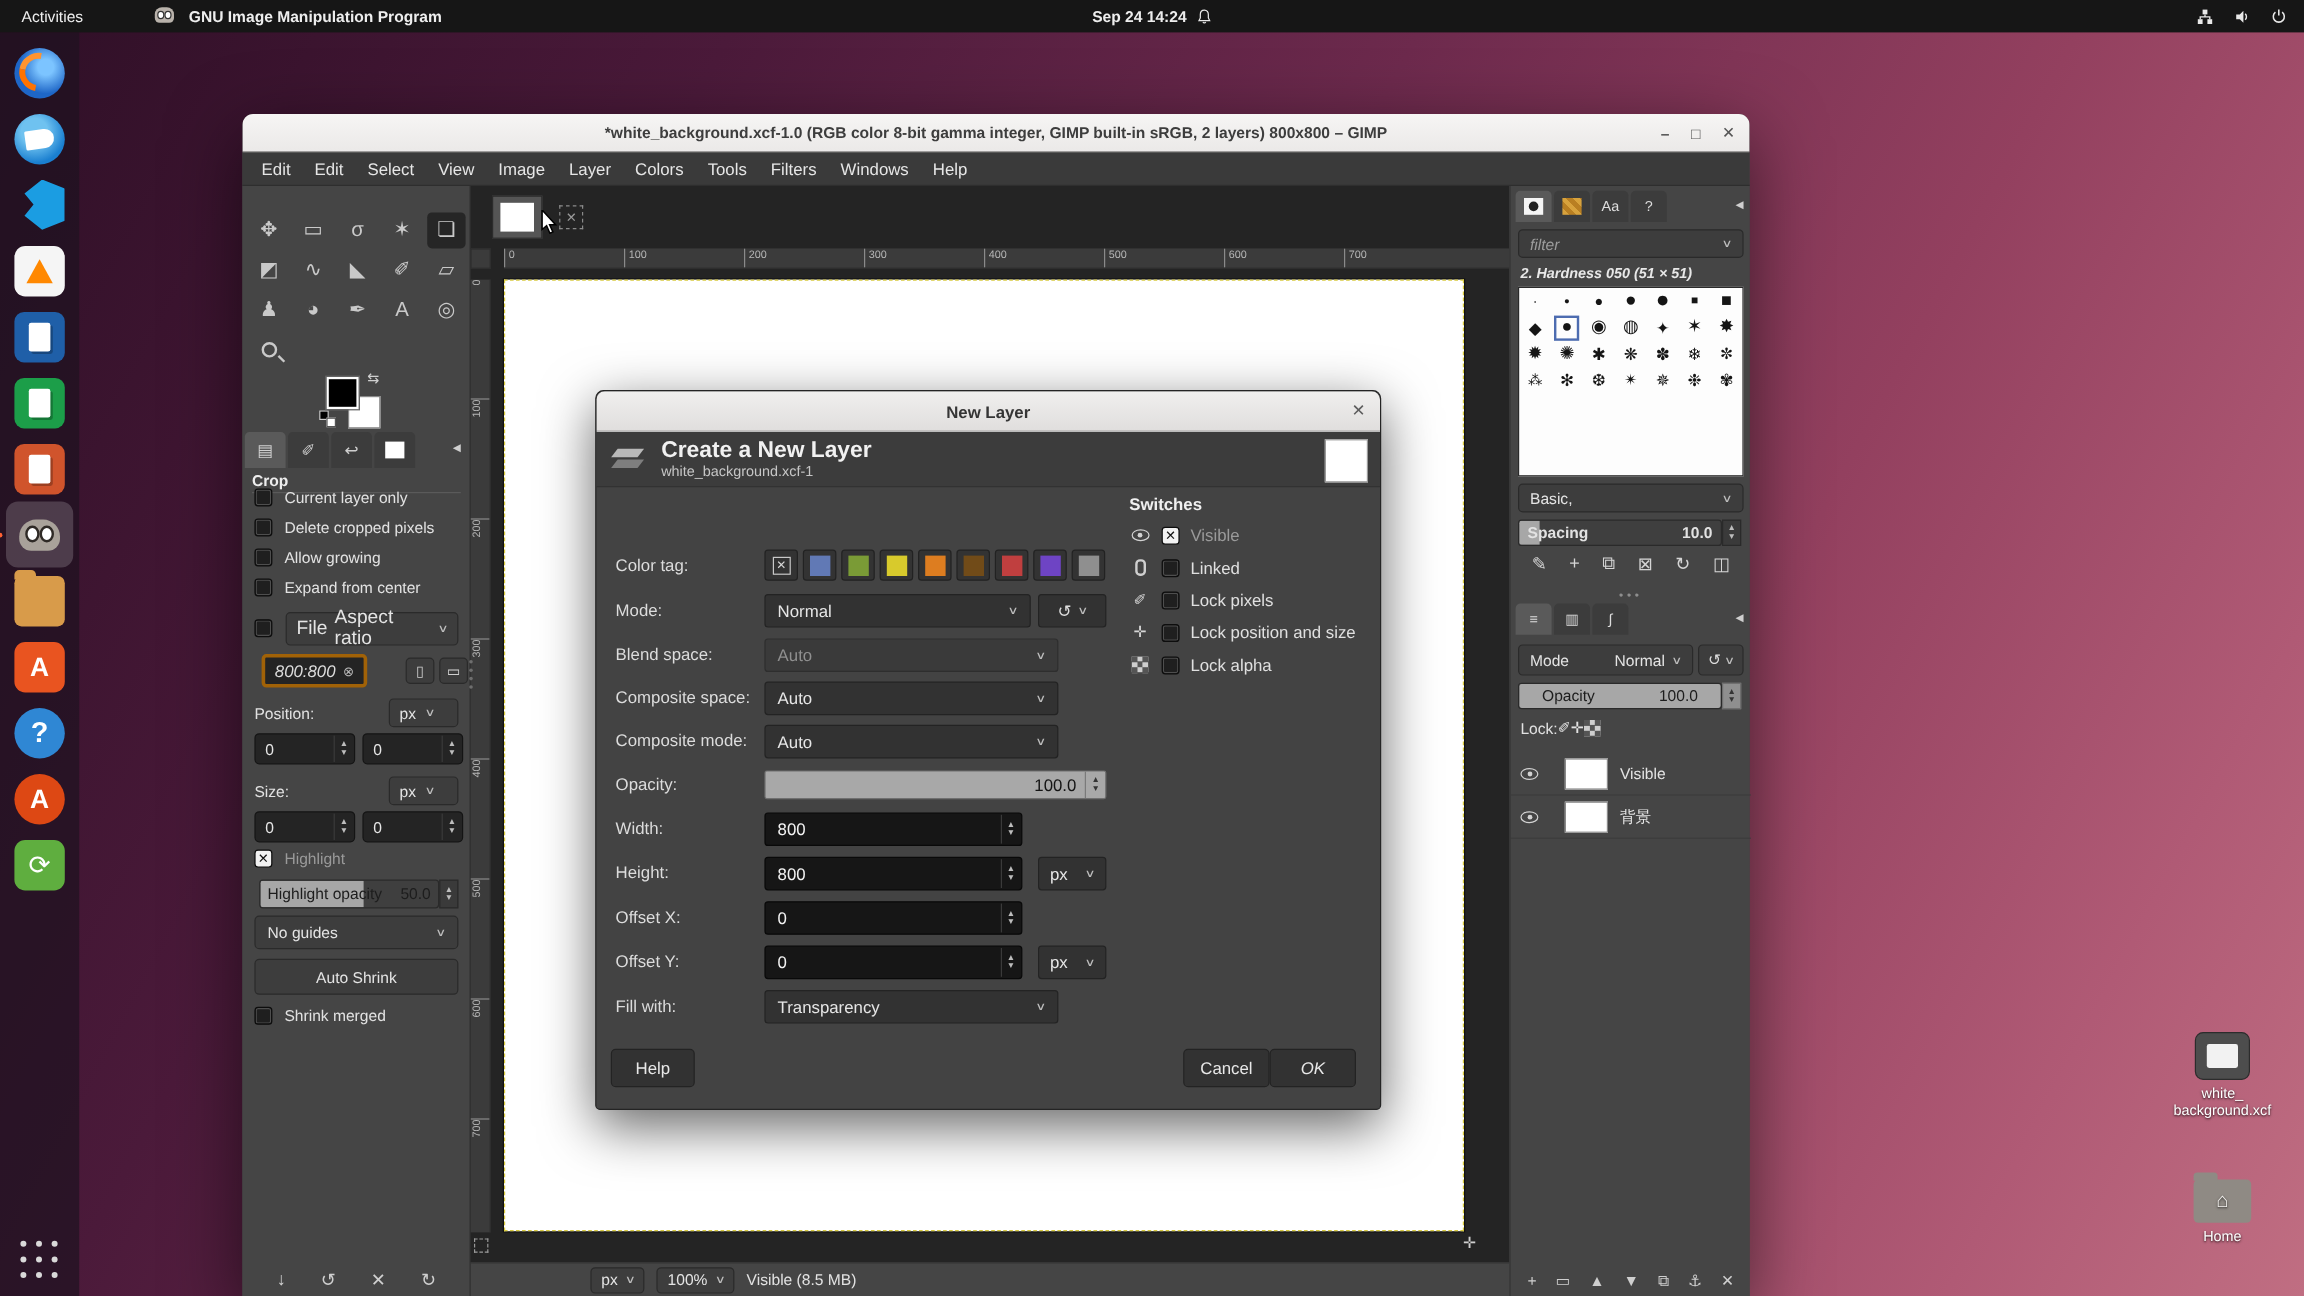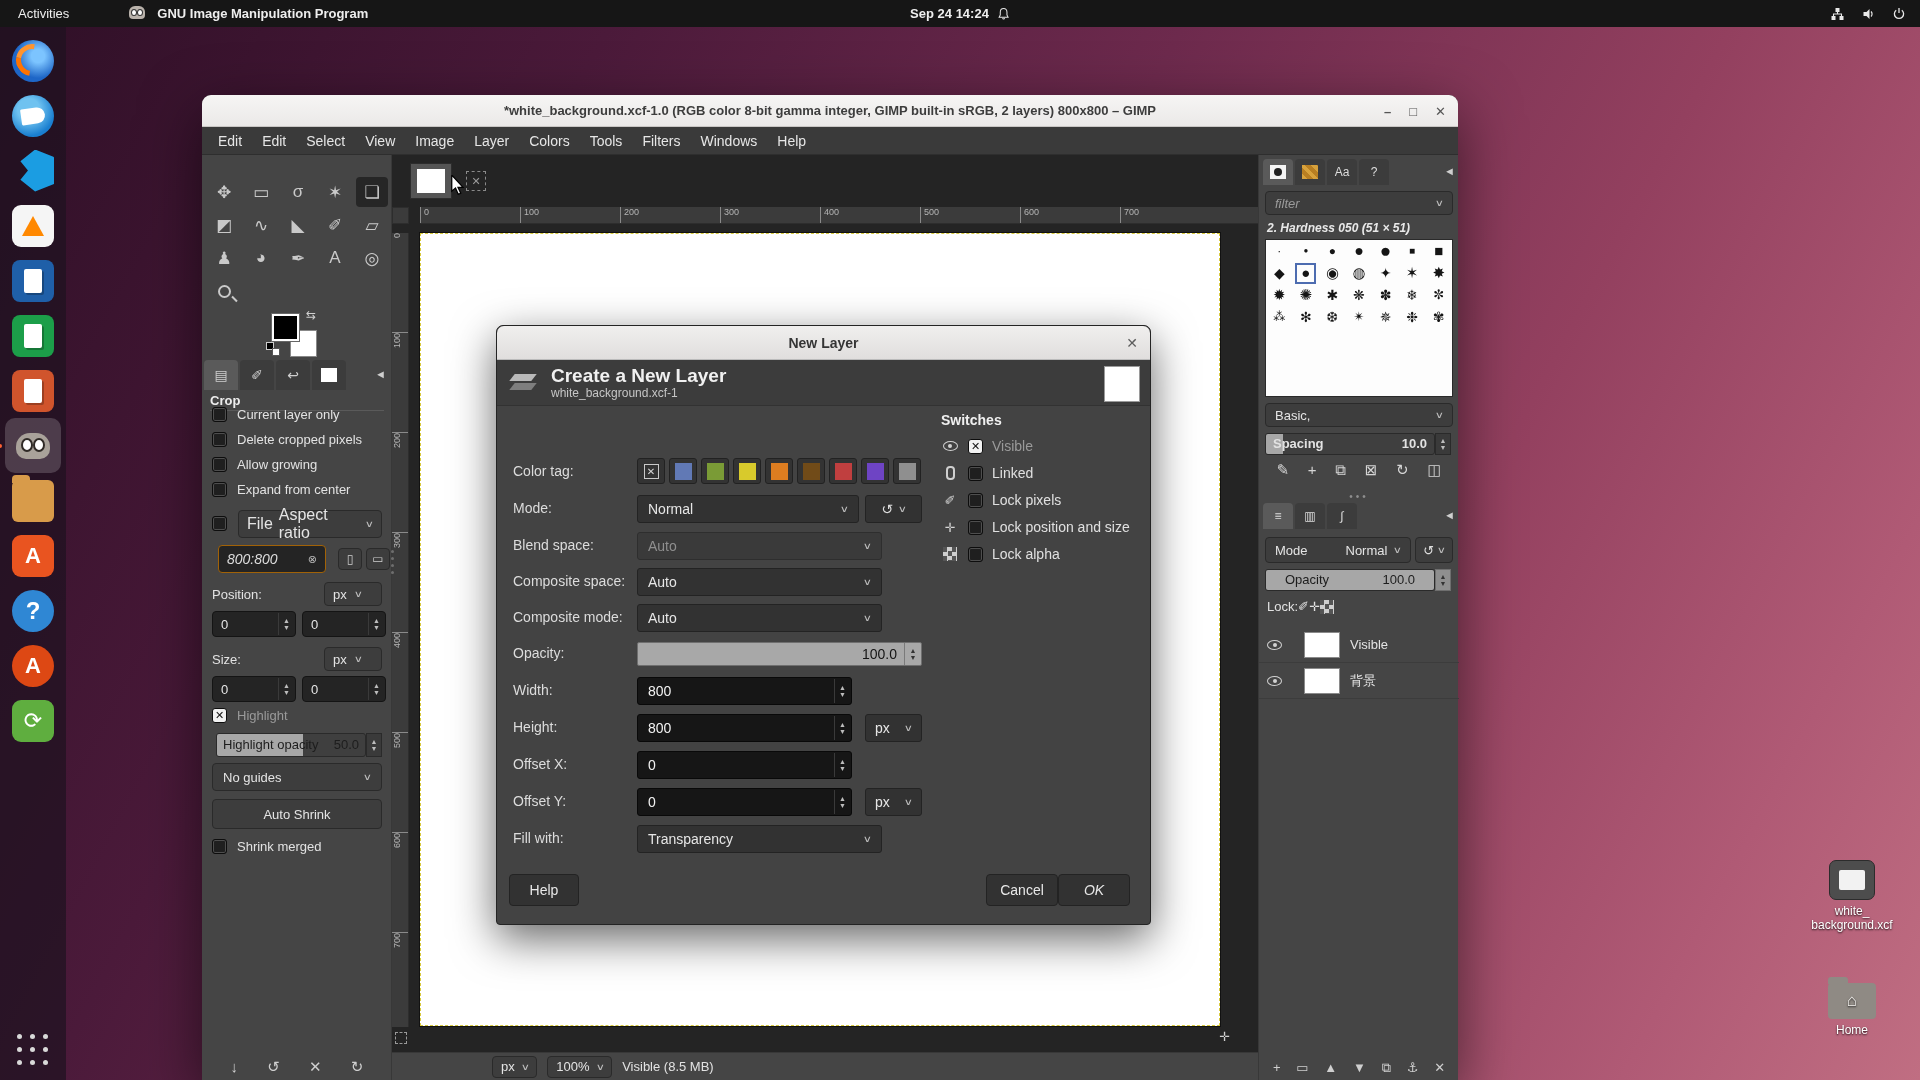--- a/index.html
+++ b/index.html
@@ -94,21 +94,21 @@
     width:174px; border-bottom:1px solid #5a5a5a; padding-bottom:2px;}
   .cb { width:15px; height:15px; background:#1f1f1f; border:1px solid #0d0d0d; border-radius:3px;
     box-shadow:inset 0 0 0 1px #4e4e4e; flex:none; display:flex; align-items:center; justify-content:center; }
   .cb.checked { background:#f2f2f2; color:#111; font-size:11px; font-weight:bold; box-shadow:none; }
   .cbrow { position:absolute; left:10px; display:flex; gap:10px; align-items:center; color:#e2e2e2; font-size:13px; }
   #crop-checks .cbrow { position:static; margin-bottom:10px; }
   #crop-checks { position:absolute; left:10px; top:252px; }
   .framed { background:#3d3d3d; border:1px solid #2a2a2a; border-radius:4px; color:#e4e4e4; }
   .aspect-combo { position:absolute; left:36px; top:355px; width:144px; height:28px; display:flex; align-items:center; padding:0 8px; gap:6px; }
   .aspect-cb { position:absolute; left:10px; top:361px; }
-  .ratio-input { position:absolute; left:16px; top:390px; width:108px; height:28px; background:#242424; border:1px solid #a16207;
+  .ratio-input { position:absolute; left:16px; top:390px; width:88px; height:28px; background:#242424; border:3px solid #a16207;
     border-radius:4px; color:#dcdcdc; font-style:italic; font-size:14px; display:flex; align-items:center; padding:0 8px; justify-content:space-between;}
   .ratio-btn { position:absolute; top:393px; width:24px; height:22px; display:flex; align-items:center; justify-content:center; color:#cfcfcf; font-size:12px; }
   .lp-row-label { position:absolute; left:10px; color:#e2e2e2; font-size:13px; }
   .unit-combo { position:absolute; height:24px; display:flex; align-items:center; gap:8px; padding:0 8px; color:#e4e4e4; font-size:13px;}
   .chev { font-size:9px; color:#bdbdbd; transform:scaleX(1.4); display:inline-block; }
   .spinbox { position:absolute; width:84px; height:26px; background:#242424; border:1px solid #141414; border-radius:4px;
     color:#e6e6e6; font-size:13px; display:flex; align-items:center; padding:0 20px 0 8px; }
   .spuds { position:absolute; right:1px; top:1px; bottom:1px; width:16px; border-left:1px solid #3a3a3a;
     display:flex; flex-direction:column; align-items:center; justify-content:center; gap:2px; }
   .spuds i { font-style:normal; font-size:7px; color:#bdbdbd; line-height:5px; }

